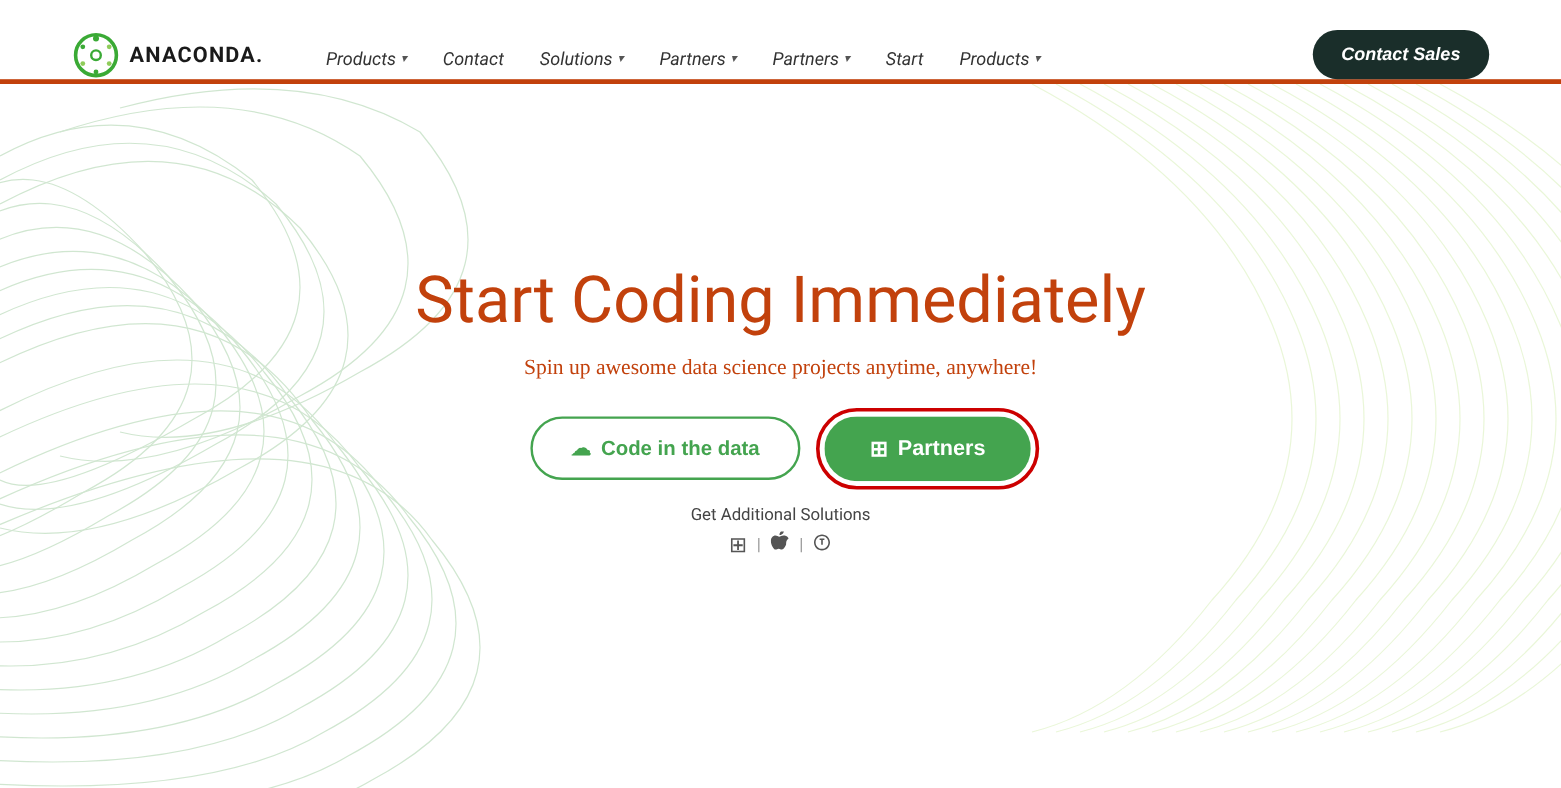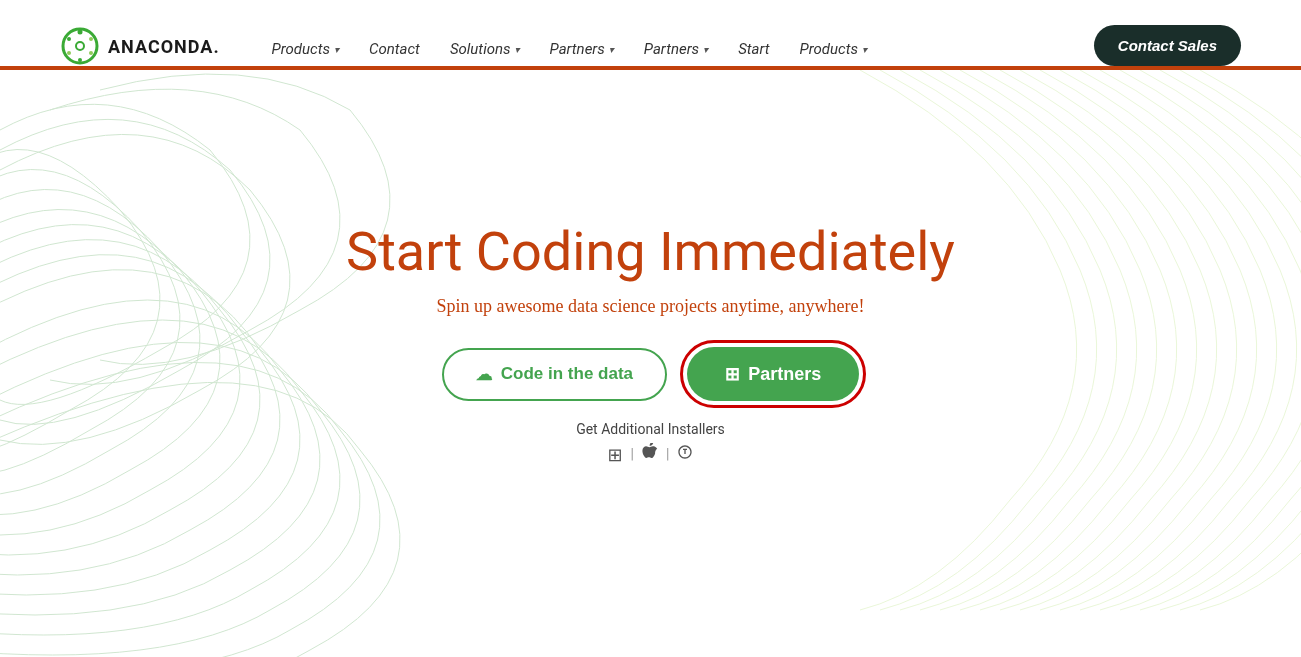--- a/index.html
+++ b/index.html
@@ -294,21 +294,21 @@
         <span>☁</span>
         <span>Code in the data</span>
       </button>
       <button class="btn-download">
         <span>⊞</span>
         <span>Partners</span>
       </button>
     </div>
 
     <div class="get-installers">
-      <span class="get-installers-label">Get Additional Installers</span>
+      <span class="get-installers-label">Get Additional Solutions</span>
       <div class="installer-icons">
         <span title="Windows">⊞</span>
         <span class="installer-sep">|</span>
         <span title="macOS">
           <svg width="16" height="18" viewBox="0 0 16 18" fill="#555">
             <path d="M13.1 9.5c0-2.5 2-3.7 2.1-3.8C13.9 3.4 12 3.2 11.3 3.2c-1.6-.2-3.1 1-3.9 1s-2-.9-3.3-.9C2.4 3.4.4 4.8.4 7.8c0 1.8.7 3.7 1.5 5 .7 1 1.4 2.2 2.4 2.2s1.4-.7 2.6-.7c1.2 0 1.5.7 2.6.7 1.1 0 1.8-1 2.5-2.1.5-.8.9-1.7 1.1-2.4zM10.5 1.5c.6-.8.9-1.9.8-2.9-1 .1-2.2.7-2.8 1.5-.6.7-1 1.8-.9 2.7 1.1.1 2.2-.5 2.9-1.3z"></path>
           </svg>
         </span>
         <span class="installer-sep">|</span>
         <span title="Linux">

